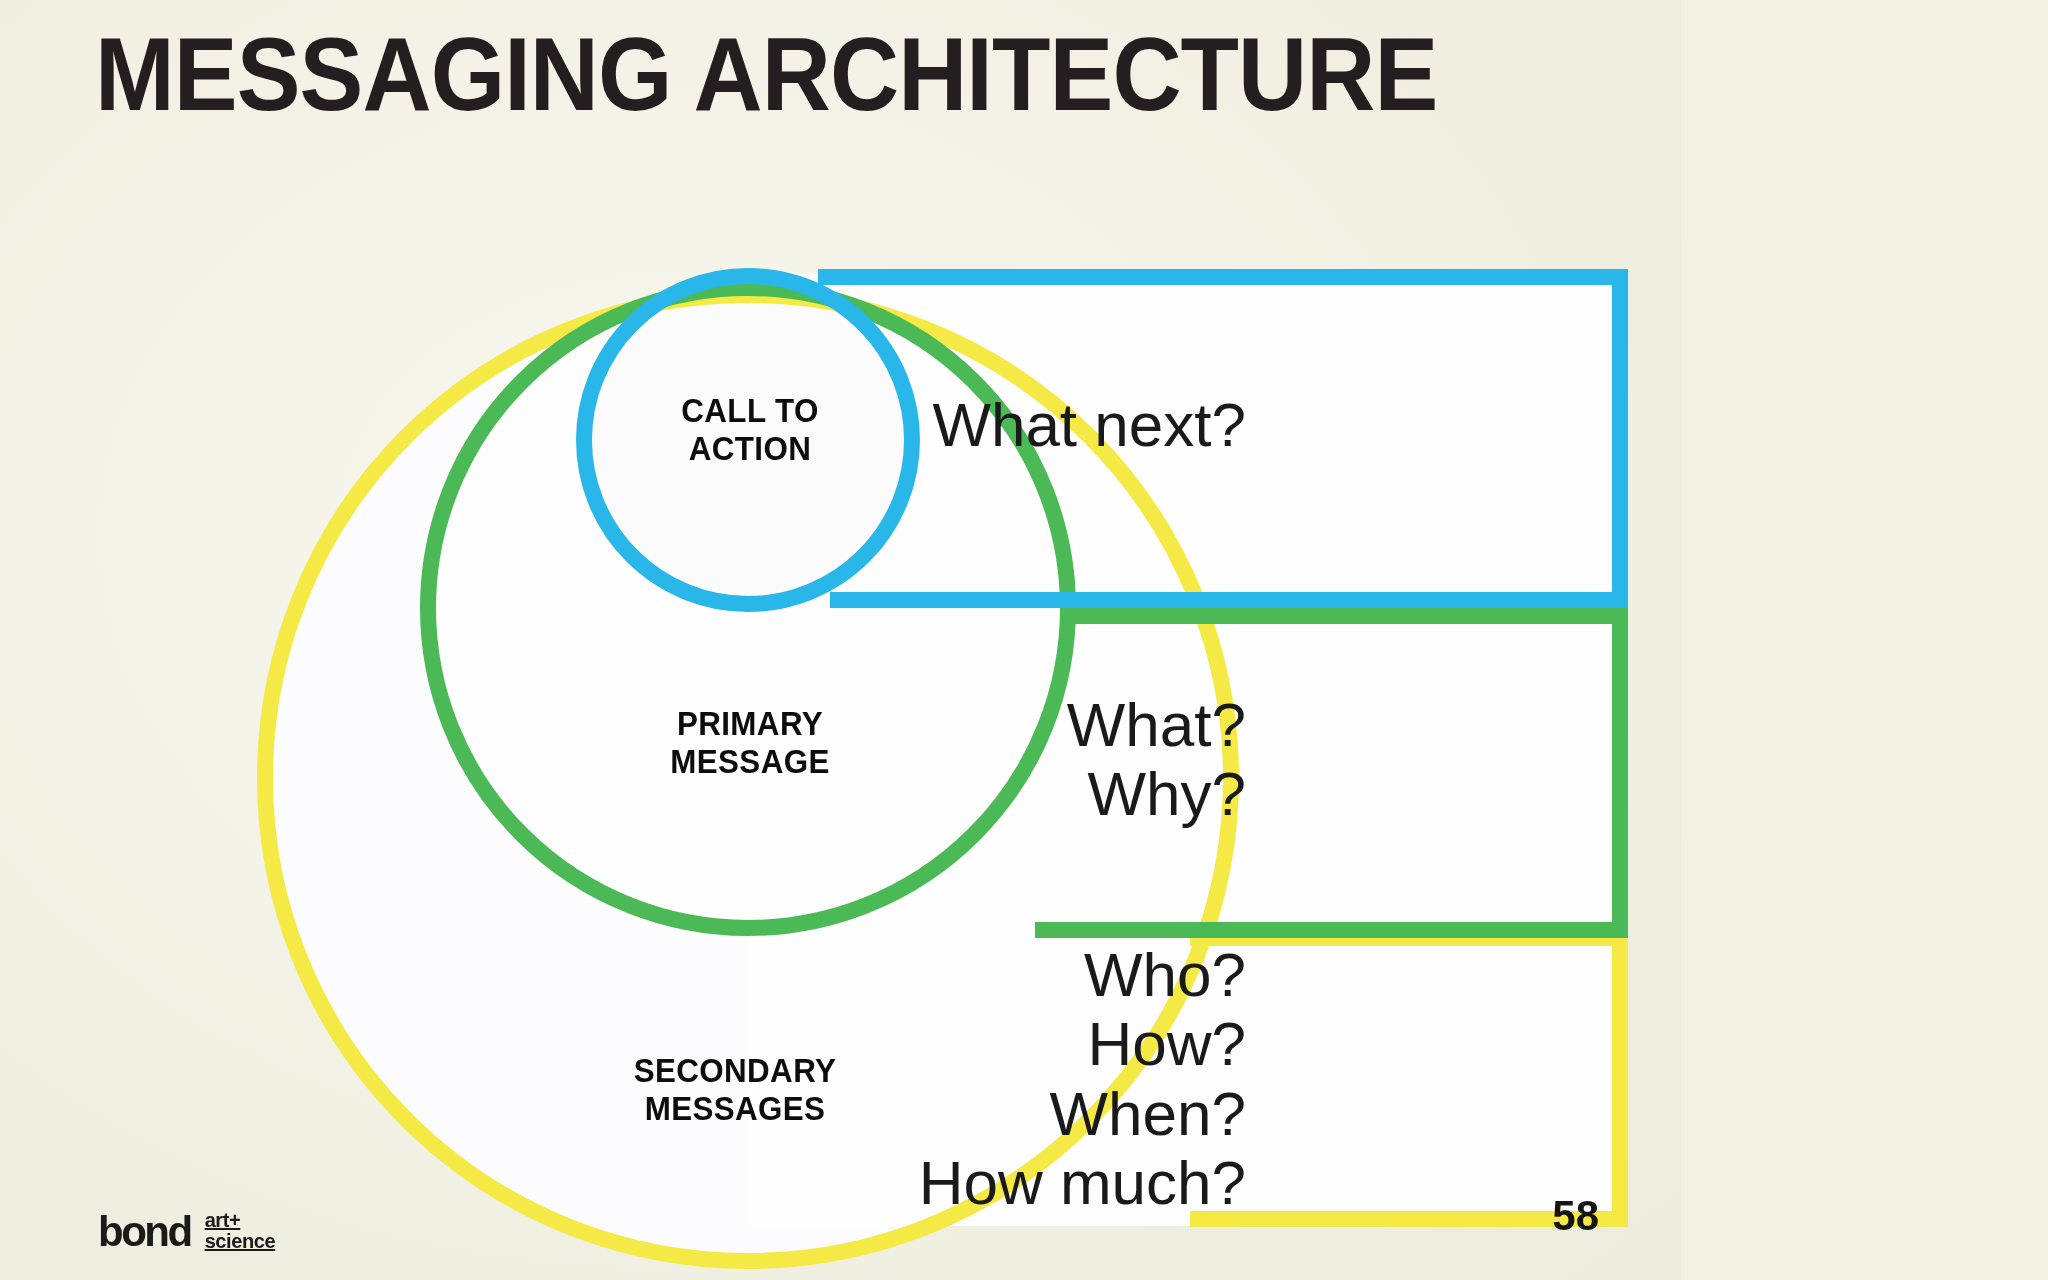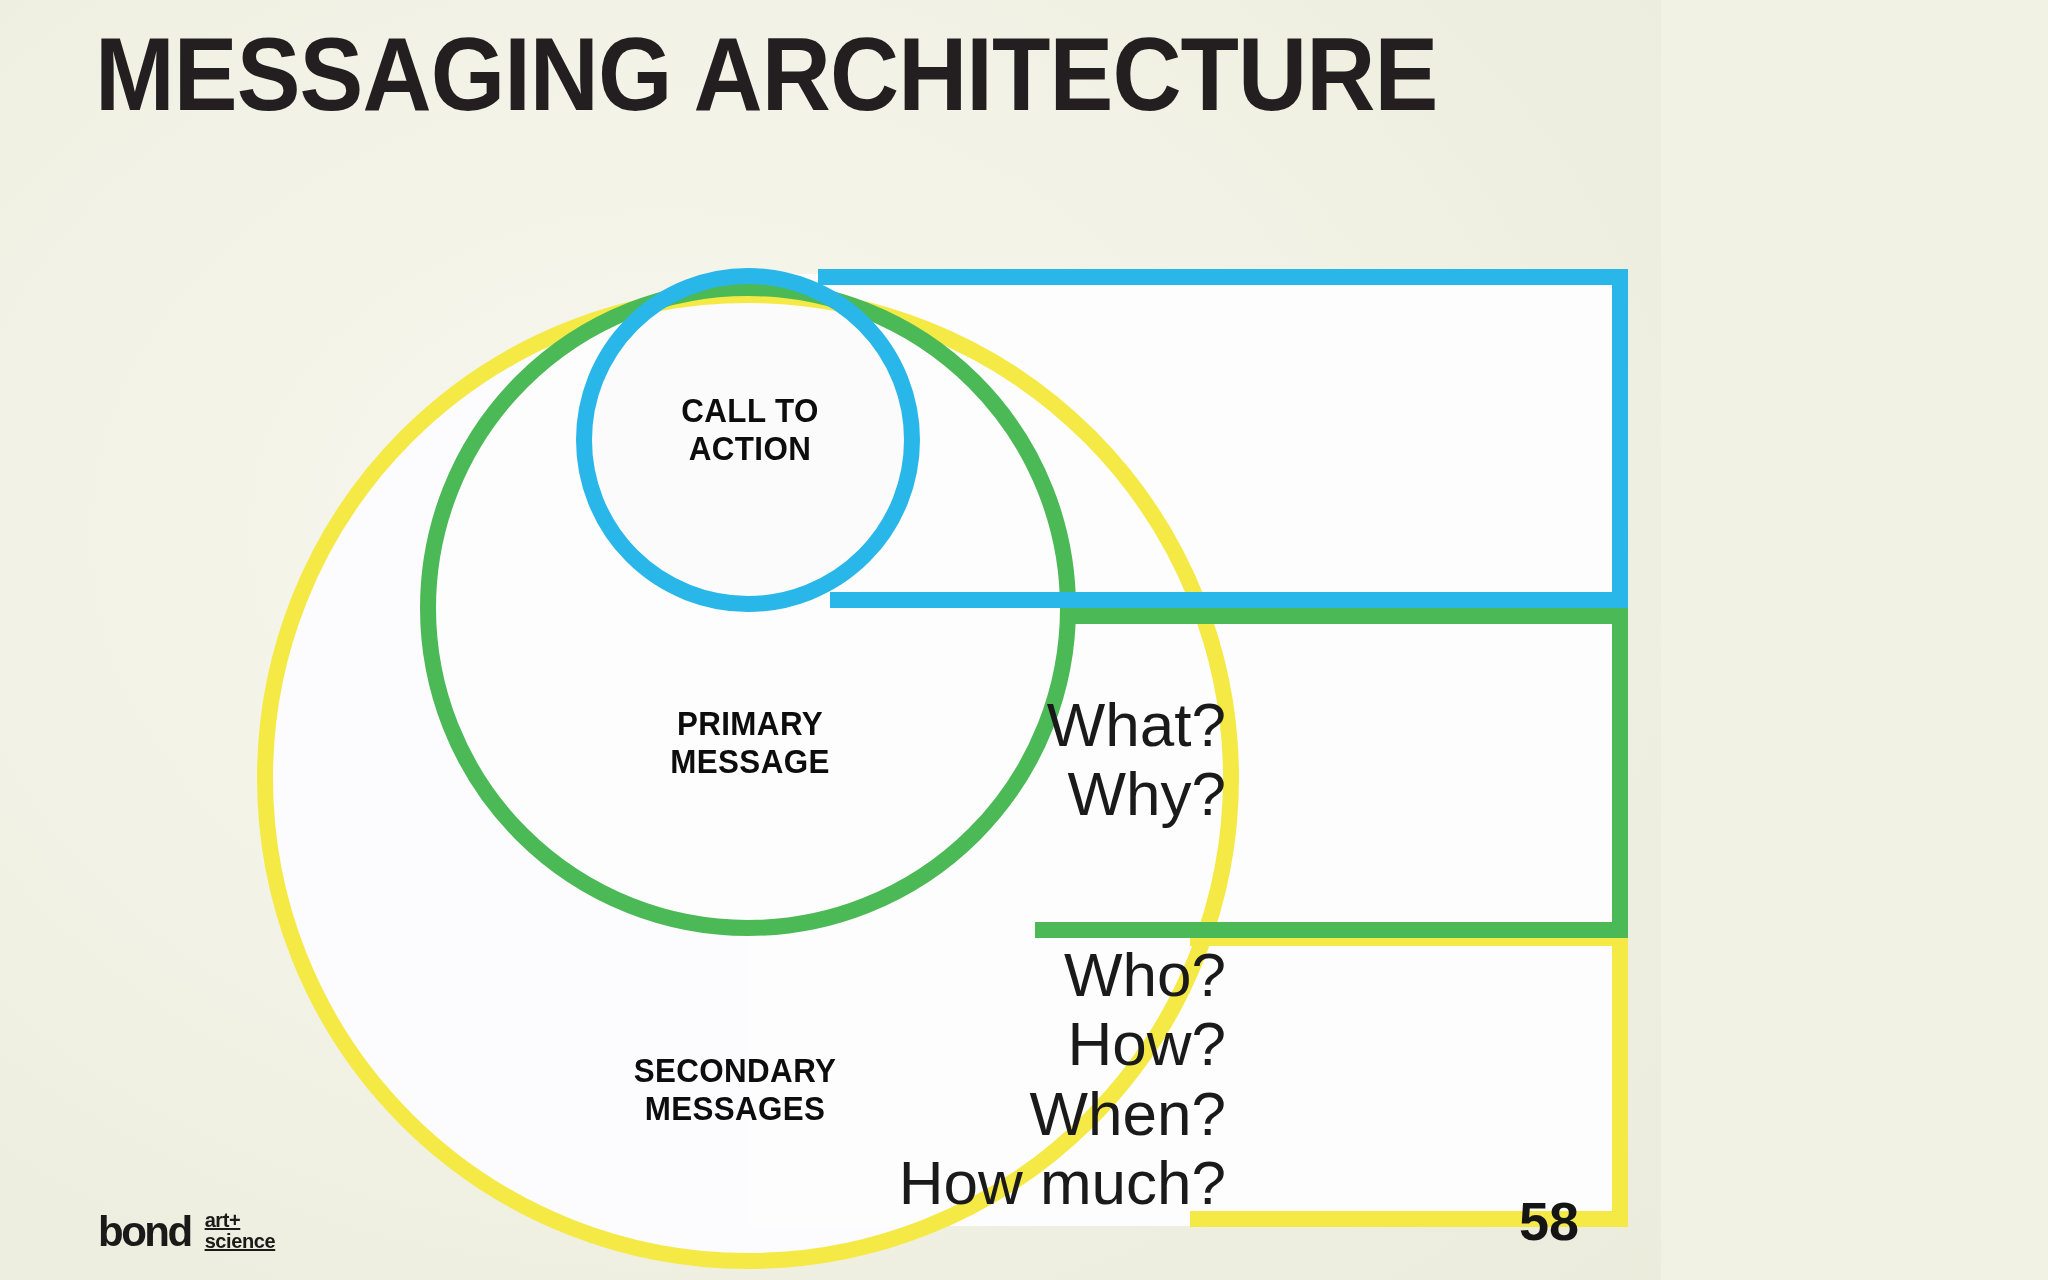--- a/index.html
+++ b/index.html
@@ -13,20 +13,21 @@
     font-family: "Liberation Sans", sans-serif;
     background: #f1f1e4;
   }
   #slide {
     position: relative;
     width: 1661px;
     height: 1280px;
     background:
       radial-gradient(ellipse 1400px 1100px at 40% 42%, #f7f7ef 0%, #f2f2e6 45%, #eeeee0 75%, #ececdd 100%);
     overflow: hidden;
+    padding-left: 20px;
   }
 
   
   #title {
     position: absolute;
     left: 95px;
     top: 22px;
     font-size: 104px;
     line-height: 1.0;
     font-weight: 700;
@@ -118,22 +119,22 @@
     font-weight: 700;
     color: #1a1a18;
     line-height: 1.02;
     letter-spacing: -0.4px;
     padding-bottom: 1px;
     text-decoration: underline;
   }
   #page-num {
     position: absolute;
     right: 82px;
-    bottom: 28px;
-    font-size: 54px;
+    bottom: 40px;
+    font-size: 42px;
     font-weight: 700;
     color: #151515;
     letter-spacing: 0px;
   }
 </style>
 </head>
 <body>
 
 <div id="slide">
 
@@ -173,20 +174,21 @@
 
   <div class="circle-label" id="label-cta">CALL TO
 ACTION</div>
 
   <div class="circle-label" id="label-primary">PRIMARY
 MESSAGE</div>
 
   <div class="circle-label" id="label-secondary">SECONDARY
 MESSAGES</div>
 
+  <div class="box-text" id="text-blue">What next?</div>
 
   <div class="box-text" id="text-yellow">Who?
 How?
 When?
 How much?</div>
 
   <div class="box-text" id="text-green">What?
 Why?</div>
 
   <div id="logo">

